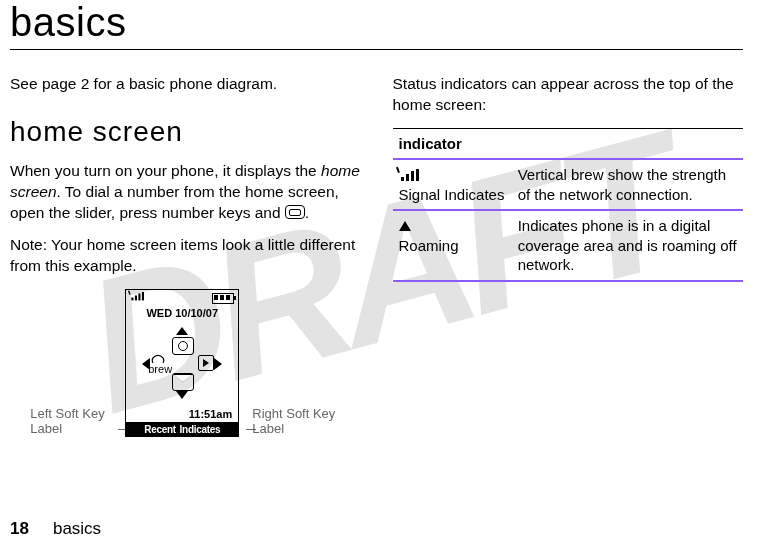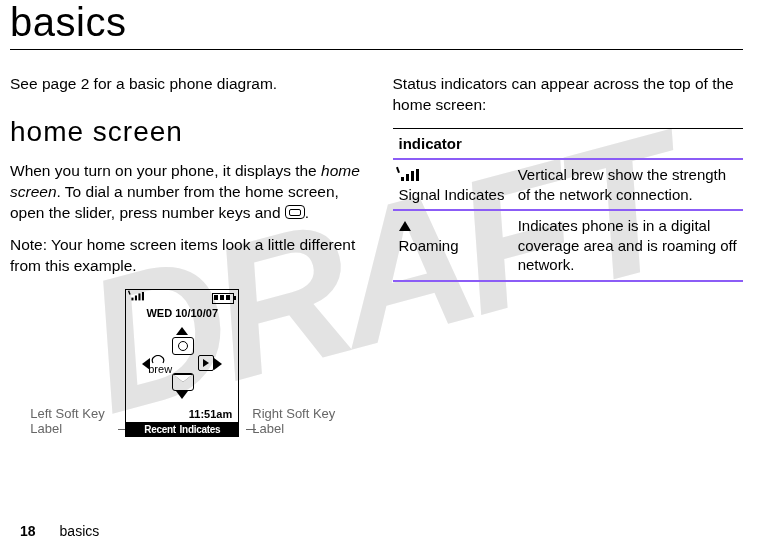--- a/index.html
+++ b/index.html
@@ -220,22 +220,22 @@
   .callout.right{right:0;top:118px;width:88px;text-align:left;}
   .callout .ln{
     position:absolute;
     height:1px;background:#666;
   }
   .callout.left .ln{right:-6px;top:22px;width:10px;}
   .callout.right .ln{left:-6px;top:22px;width:10px;}
 
   .footer{
     position:absolute;
-    left:20px;bottom:8px;
-    font-size:14px;
+    left:10px;bottom:8px;
+    font-size:17px;
   }
   .footer .pn{font-weight:bold;margin-right:24px;}
 </style>
 </head>
 <body>
 
 <div class="watermark">DRAFT</div>
 
 <div class="page">
   <h1 class="title">basics</h1>

